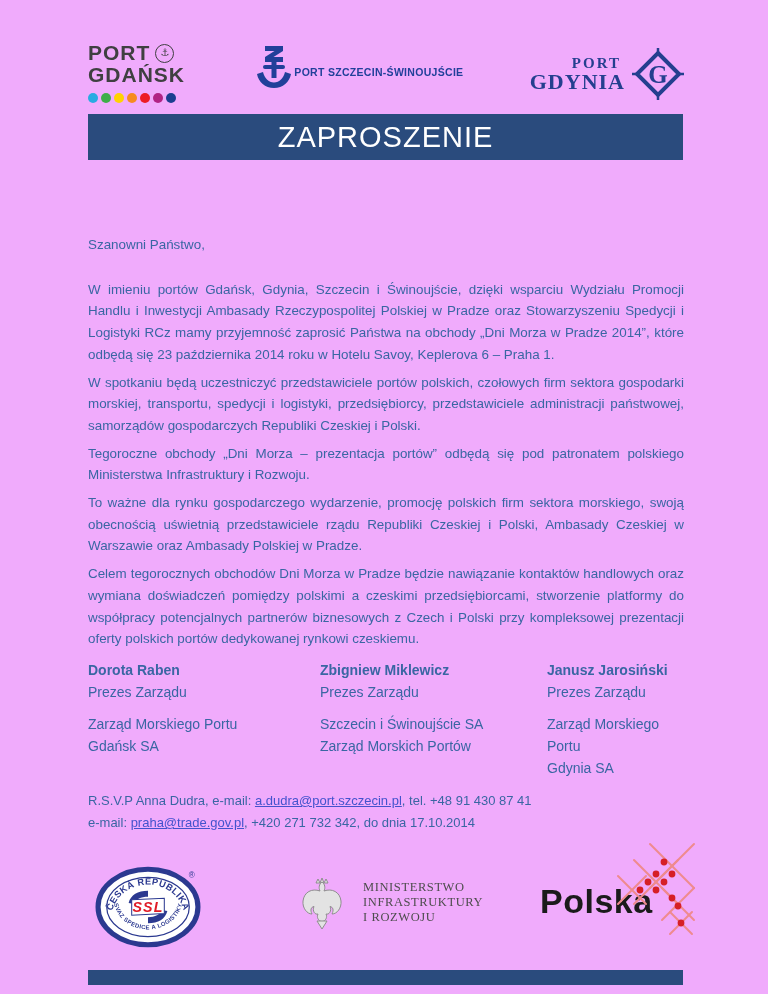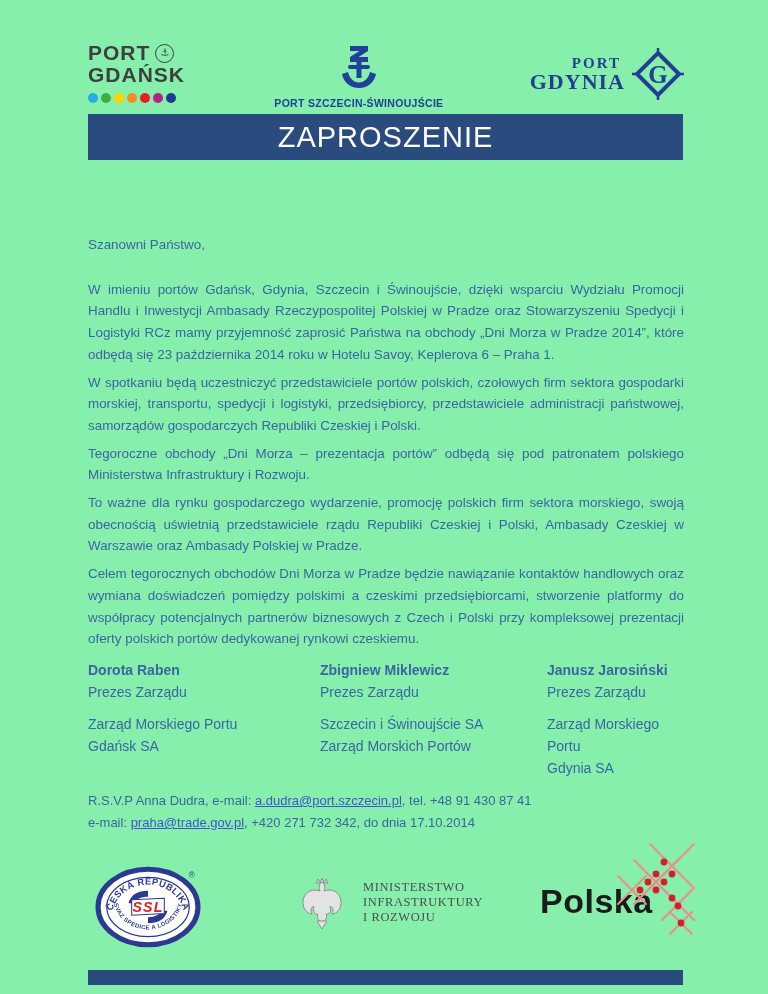--- a/index.html
+++ b/index.html
@@ -1,30 +1,30 @@
 <!DOCTYPE html>
 <html><head>
 <meta charset="utf-8">
 <style>
   html,body{margin:0;padding:0;background:#ffffff;}
-  .page{position:relative;width:768px;height:994px;background:#86efac;overflow:hidden;
+  .page{position:relative;width:768px;height:994px;background:#f0abfc;overflow:hidden;
         font-family:"Liberation Sans","DejaVu Sans",sans-serif;}
 
   
   .hdr{position:absolute;top:42px;left:88px;width:596px;display:flex;
        justify-content:space-between;align-items:flex-start;}
   .gd-block{width:100px;}
   .gd-row{display:flex;align-items:center;gap:5px;}
   .gd-word{font-size:21px;font-weight:800;color:#3f3f41;letter-spacing:1px;line-height:22px;}
   .gd-anchor{width:17px;height:17px;border:1.6px solid #3f3f41;border-radius:50%;
              display:flex;align-items:center;justify-content:center;font-size:10px;color:#3f3f41;line-height:1;}
   .gd-dots{display:flex;gap:3px;margin-top:7px;}
   .gd-dots span{width:10px;height:10px;border-radius:50%;display:inline-block;}
 
-  .sz-block{display:flex;flex-direction:column;align-items:center;margin-top:4px;}
+  .sz-block{display:flex;flex-direction:row;align-items:center;margin-top:4px;}
   .sz-label{margin-top:7px;font-size:10.5px;font-weight:bold;color:#21409a;letter-spacing:0.3px;}
 
   .gy-block{display:flex;align-items:center;gap:7px;margin-top:6px;}
   .gy-text{text-align:right;color:#243f8f;font-family:"Liberation Serif","DejaVu Serif",serif;}
   .gy-port{font-size:15px;font-weight:bold;letter-spacing:2px;line-height:15px;padding-right:4px;}
   .gy-city{font-size:22px;font-weight:bold;letter-spacing:1px;line-height:21px;}
 
   
   .banner{position:absolute;top:114px;left:88px;width:595px;height:46px;background:#2a4b7d;
           color:#ffffff;font-size:29px;letter-spacing:1px;text-align:center;line-height:46px;}

